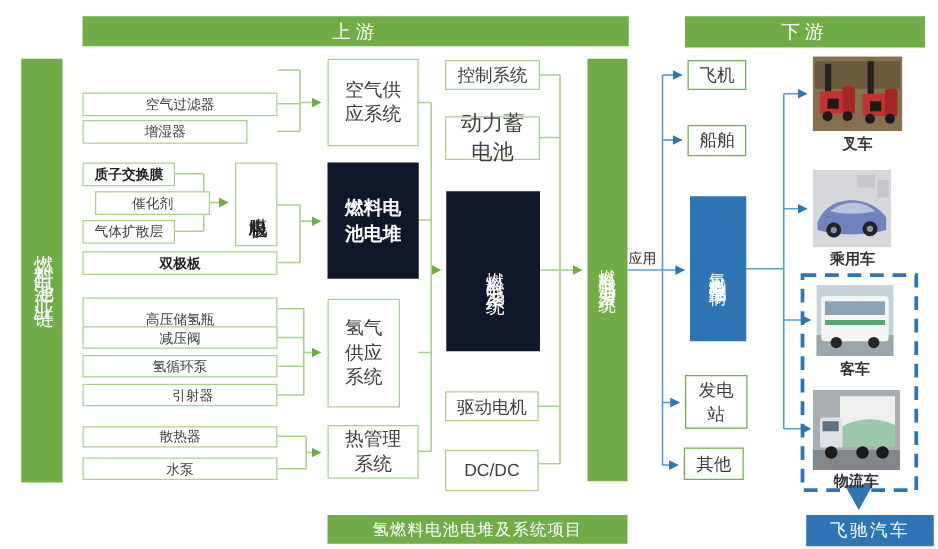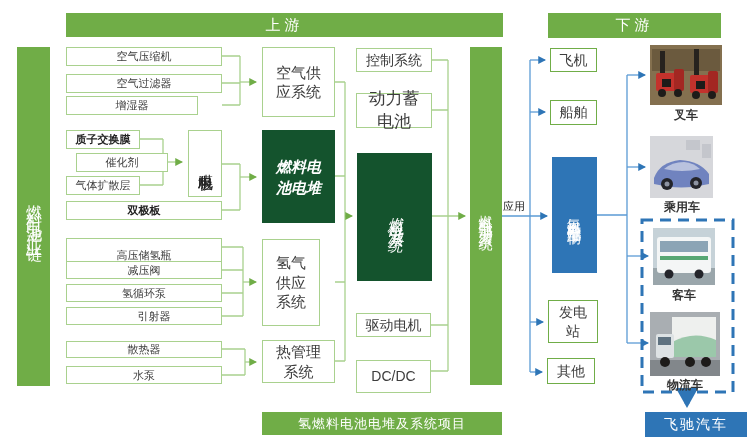--- a/index.html
+++ b/index.html
@@ -14,21 +14,21 @@
   .gbar{background:#70AD47;color:#ffffff;}
   .hdr{font-size:15px;letter-spacing:4px;}
   
   .sbox{background:#fff;border:1px solid #A9D18E;font-size:11px;color:#3d3d3d;}
   .sbox.bold{font-weight:bold;color:#222;}
   
   .wbox{background:#fff;border:1px solid #A9D18E;font-size:15px;line-height:1.3;color:#3d3d3d;word-break:break-all;}
   
   .dbox{background:#fff;border:1.5px solid #70AD47;font-size:14px;line-height:1.3;color:#3d3d3d;word-break:break-all;}
   
-  .gfill{background:#14532d;color:#fff;font-weight:bold;word-break:break-all;font-style:italic;}
+  .gfill{background:#0f172a;color:#fff;font-weight:bold;word-break:break-all;}
   
   .bfill{background:#2E75B6;color:#fff;}
   
   .vtext{writing-mode:vertical-rl;text-orientation:upright;}
   .imglabel{font-size:12px;font-weight:bold;color:#333;text-align:center;}
   .photo{position:absolute;overflow:hidden;}
   #overlay{position:absolute;left:0;top:0;width:750px;height:439px;pointer-events:none;}
 </style>
 </head>
 <body>
@@ -80,31 +80,28 @@
     </g>
 
     <rect x="642" y="220" width="91" height="172" fill="none" stroke="#2E75B6" stroke-width="3" stroke-dasharray="11 7"></rect>
 
     <path d="M687 395 V404" stroke="#2E75B6" stroke-width="4.5" fill="none" marker-end="url(#abBig)"></path>
   </svg>
 
   <div class="abs gbar flexc hdr" style="left:66px;top:13px;width:437px;height:24px;">
       <span>上游</span>
     </div>
-  <div class="abs gbar flexc hdr" style="left:548px;top:13px;width:173px;height:25px;">
+  <div class="abs gbar flexc hdr" style="left:548px;top:13px;width:192px;height:25px;">
       <span>下游</span>
     </div>
 
   <div class="abs gbar flexc" style="left:17px;top:47px;width:33px;height:339px;">
     <span class="vtext" style="font-size:16px;letter-spacing:7px;">燃料电池产业链</span>
   </div>
 
-  <div class="abs sbox flexc" style="left:66px;top:47px;width:156px;height:19px;">
-      <span>空气压缩机</span>
-    </div>
   <div class="abs sbox flexc" style="left:66px;top:74px;width:156px;height:19px;">
       <span>空气过滤器</span>
     </div>
   <div class="abs sbox flexc" style="left:66px;top:96px;width:132px;height:19px;">
       <span>增湿器</span>
     </div>
 
   <div class="abs sbox bold flexc" style="left:66px;top:130px;width:74px;height:19px;">
       <span>质子交换膜</span>
     </div>

